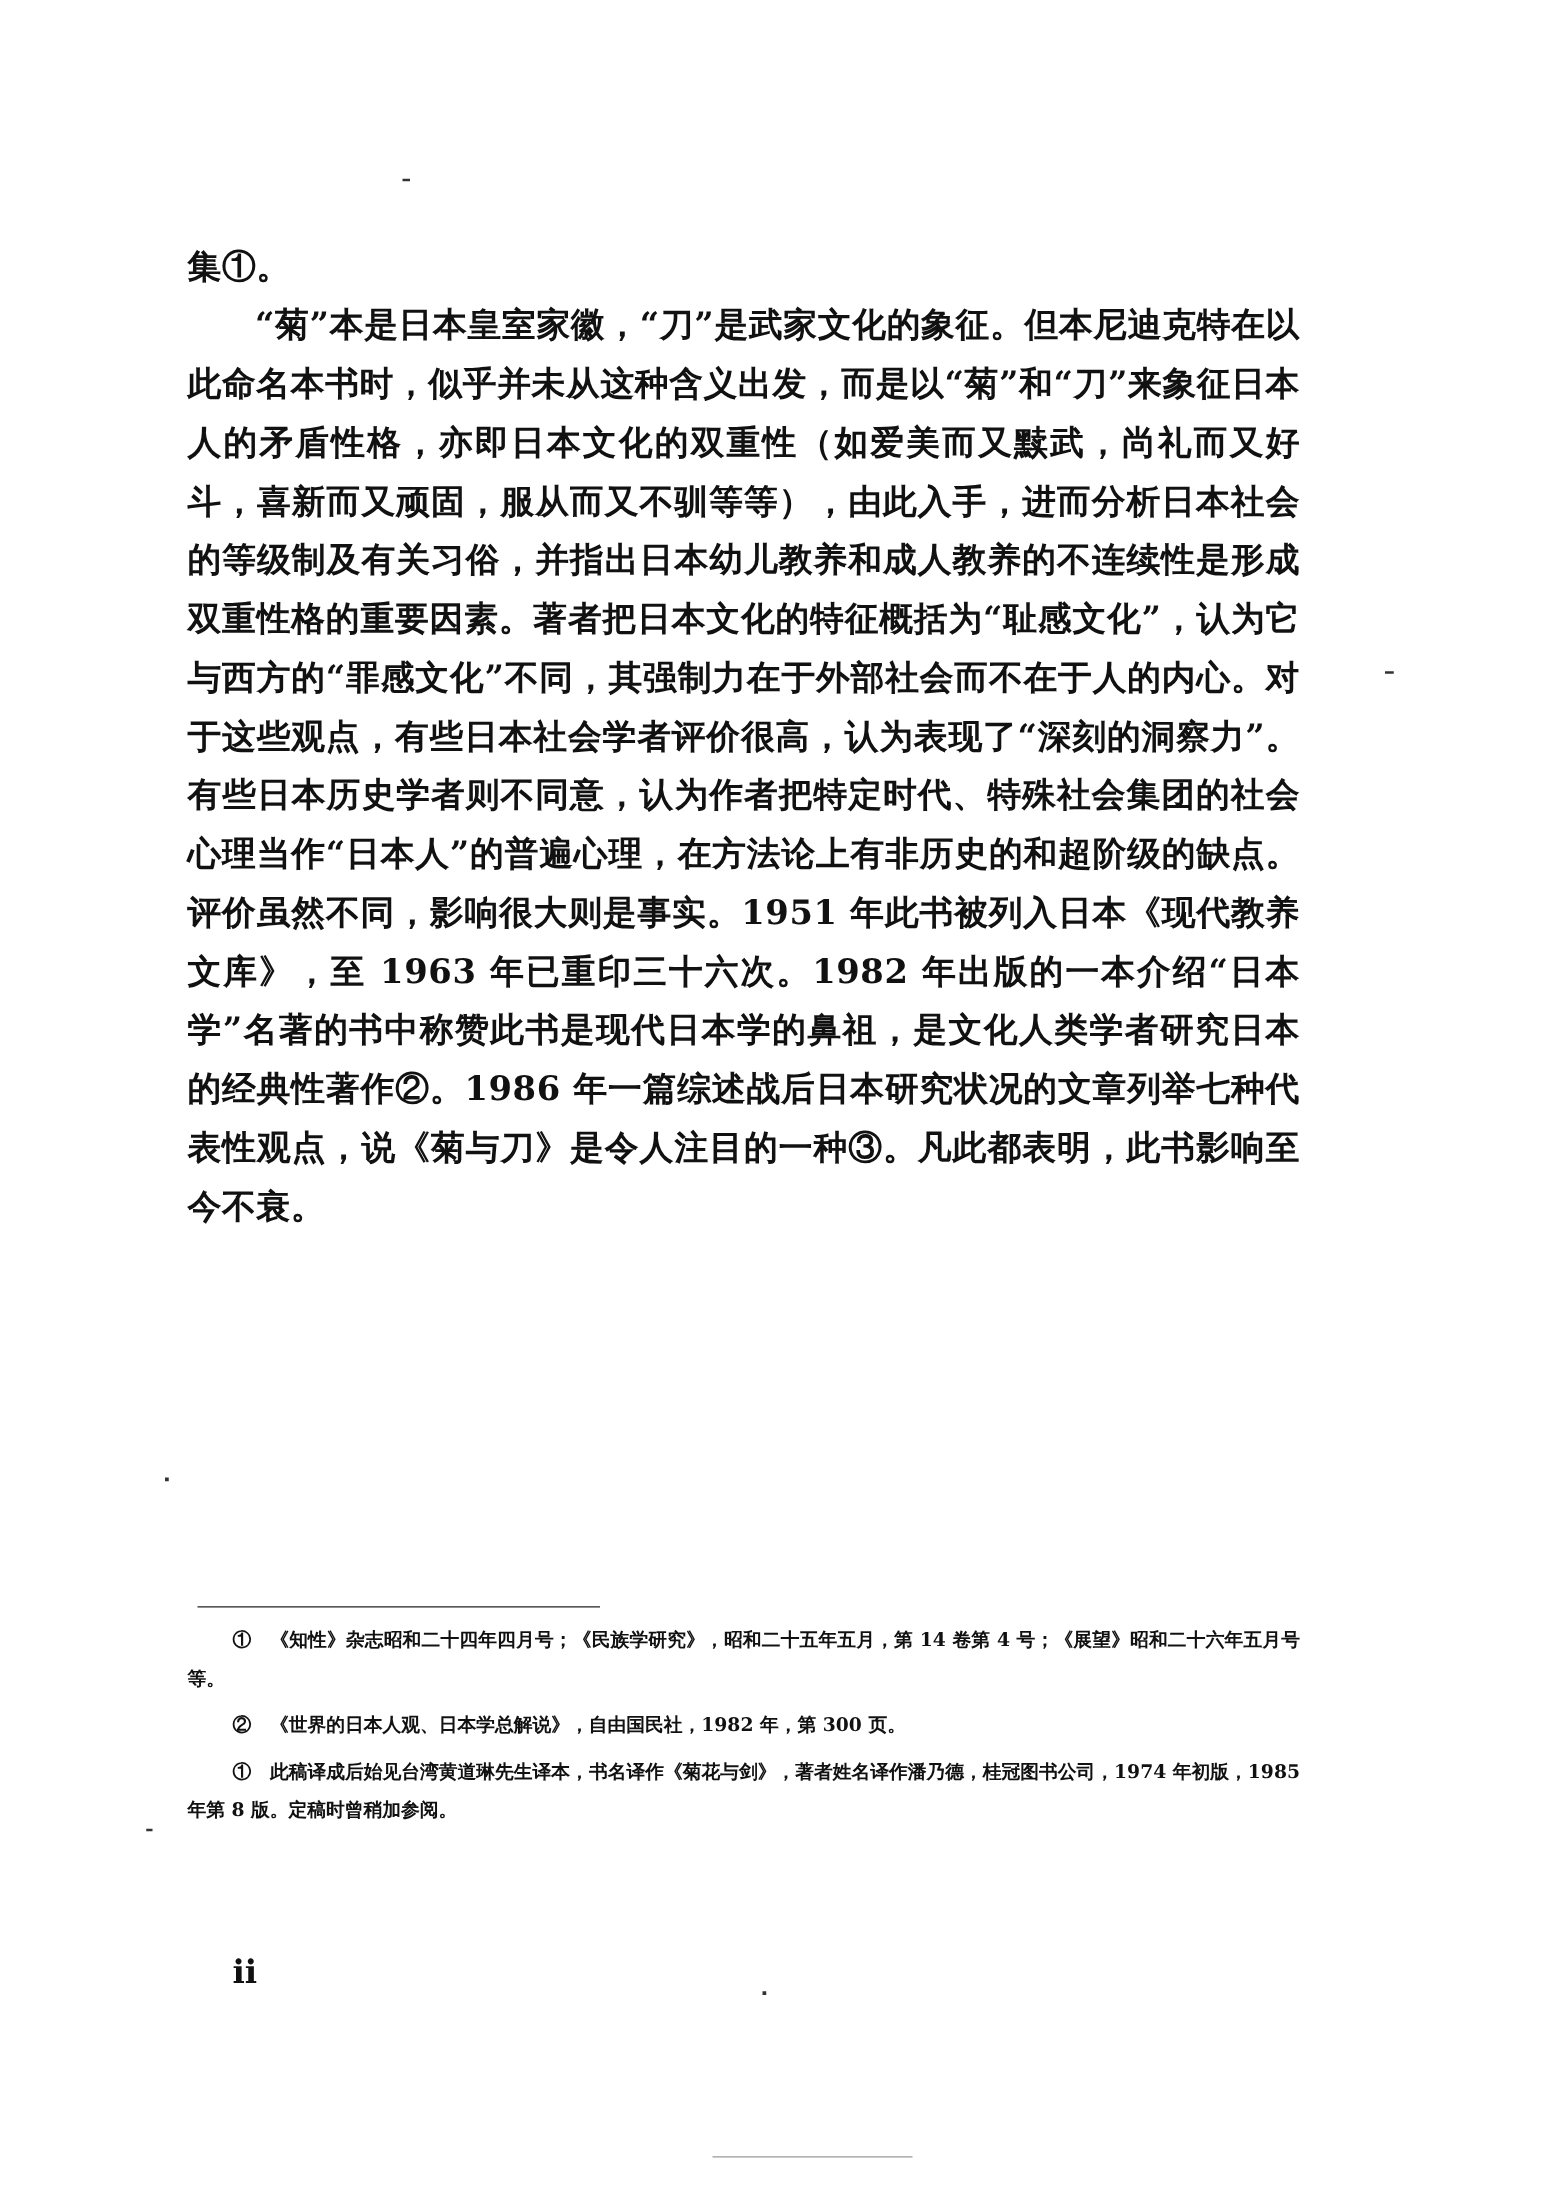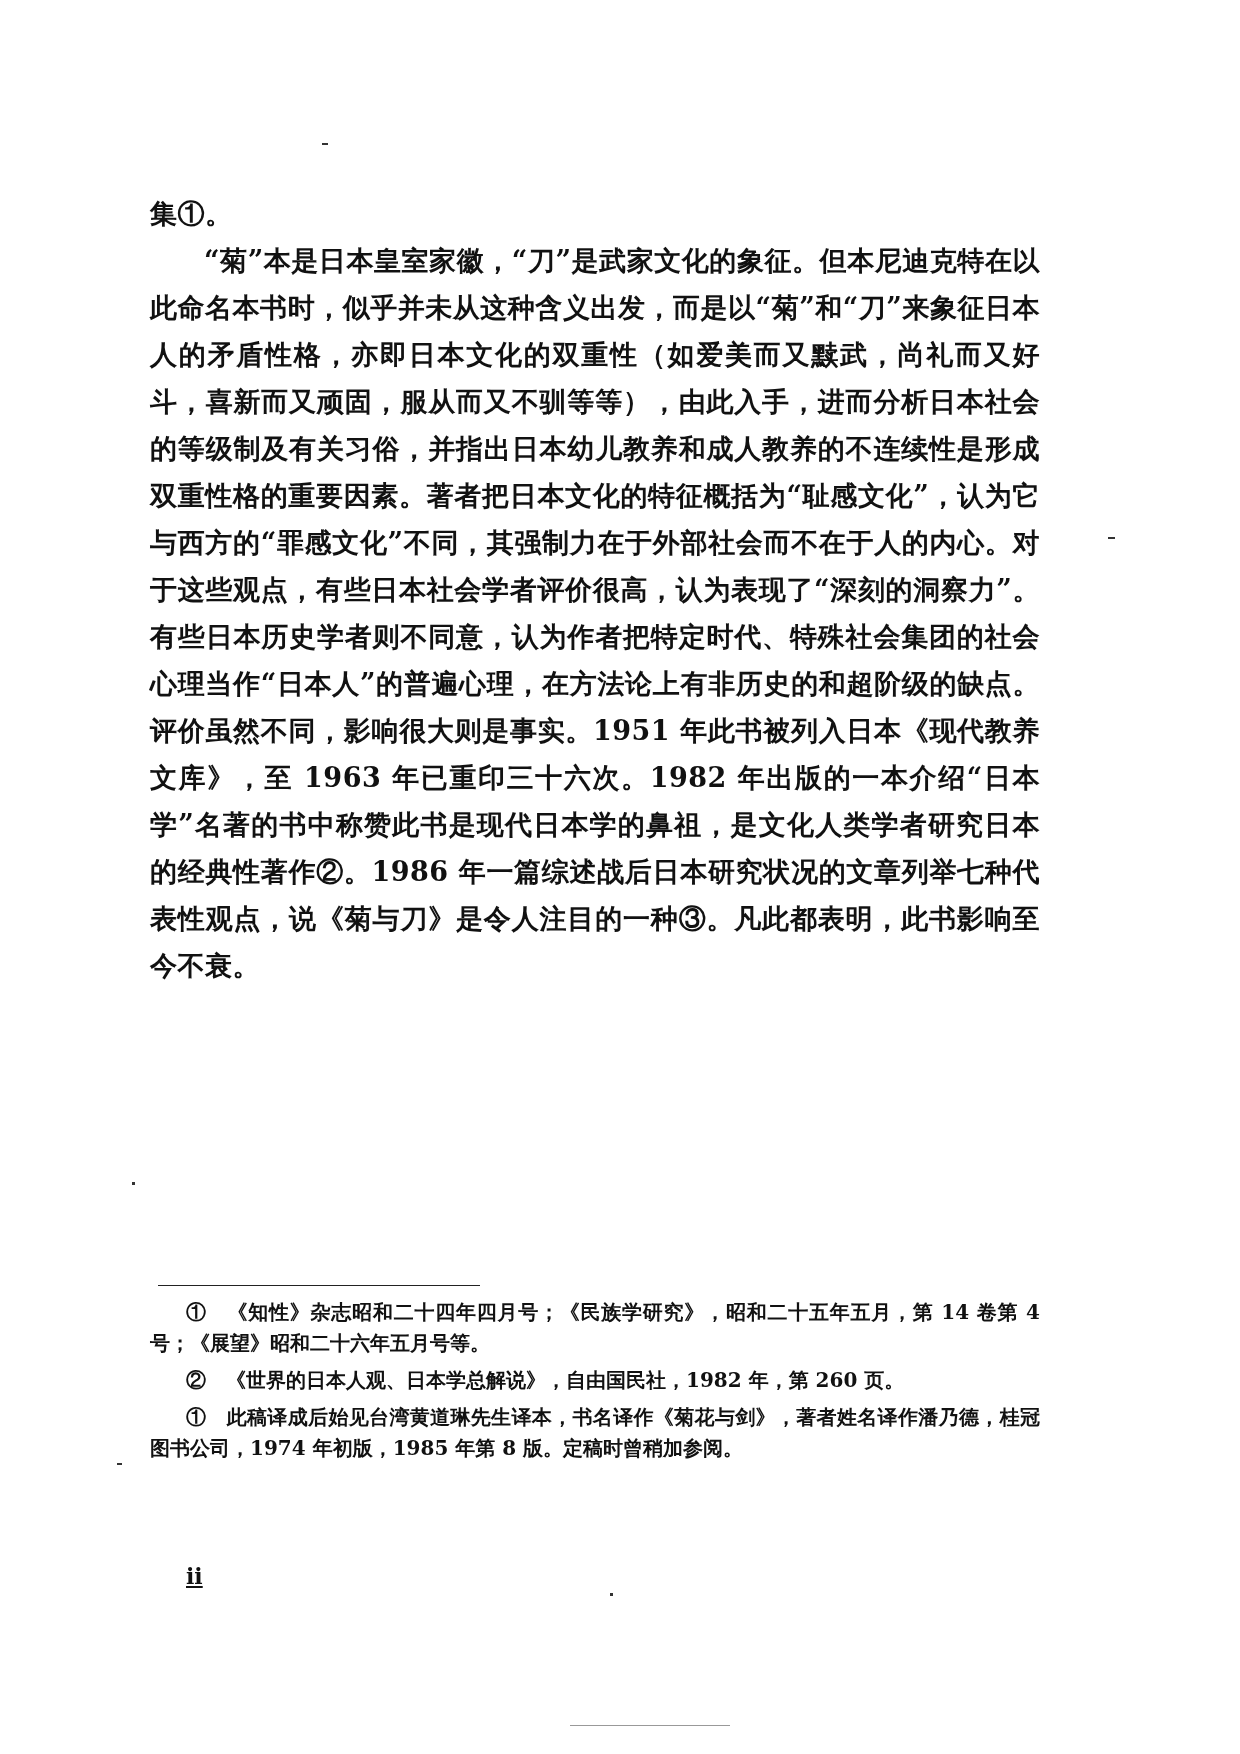--- a/index.html
+++ b/index.html
@@ -11,40 +11,40 @@
     .body-text {
       position: absolute; left: 150px; top: 190px; width: 890px;
       font-size: 27px; line-height: 47px; letter-spacing: 0.5px;
       text-align: justify; font-weight: 600;
     }
     .body-text p { margin: 0; }
     .body-text p.indent { text-indent: 54px; }
     .rule { position: absolute; left: 158px; top: 1285px; width: 322px; height: 0; border-top: 1.5px solid #222; }
     .footnotes {
       position: absolute; left: 150px; top: 1297px; width: 890px;
-      font-size: 20px; line-height: 31px; font-weight: 700; text-align: justify;
+      font-size: 15px; line-height: 31px; font-weight: 700; text-align: justify;
     }
     .footnotes p { margin: 0 0 6px 0; text-indent: 36px; }
-    .folio { position: absolute; left: 186px; top: 1563px; font-size: 22px; font-weight: 700; text-decoration: underline; }
+    .folio { position: absolute; left: 186px; top: 1563px; font-size: 26px; font-weight: 700; }
     .speck { position: absolute; background: #333; }
   </style>
 </head>
 <body>
 
 <div class="page">
   <div class="body-text">
     <p>集①。</p>
     <p class="indent">“菊”本是日本皇室家徽，“刀”是武家文化的象征。但本尼迪克特在以此命名本书时，似乎并未从这种含义出发，而是以“菊”和“刀”来象征日本人的矛盾性格，亦即日本文化的双重性（如爱美而又黩武，尚礼而又好斗，喜新而又顽固，服从而又不驯等等），由此入手，进而分析日本社会的等级制及有关习俗，并指出日本幼儿教养和成人教养的不连续性是形成双重性格的重要因素。著者把日本文化的特征概括为“耻感文化”，认为它与西方的“罪感文化”不同，其强制力在于外部社会而不在于人的内心。对于这些观点，有些日本社会学者评价很高，认为表现了“深刻的洞察力”。有些日本历史学者则不同意，认为作者把特定时代、特殊社会集团的社会心理当作“日本人”的普遍心理，在方法论上有非历史的和超阶级的缺点。评价虽然不同，影响很大则是事实。1951 年此书被列入日本《现代教养文库》，至 1963 年已重印三十六次。1982 年出版的一本介绍“日本学”名著的书中称赞此书是现代日本学的鼻祖，是文化人类学者研究日本的经典性著作②。1986 年一篇综述战后日本研究状况的文章列举七种代表性观点，说《菊与刀》是令人注目的一种③。凡此都表明，此书影响至今不衰。</p>
   </div>
 
   <div class="rule"></div>
 
   <div class="footnotes">
     <p>①　《知性》杂志昭和二十四年四月号；《民族学研究》，昭和二十五年五月，第 14 卷第 4 号；《展望》昭和二十六年五月号等。</p>
-    <p>②　《世界的日本人观、日本学总解说》，自由国民社，1982 年，第 260 页。</p>
+    <p>②　《世界的日本人观、日本学总解说》，自由国民社，1982 年，第 300 页。</p>
     <p>①　此稿译成后始见台湾黄道琳先生译本，书名译作《菊花与剑》，著者姓名译作潘乃德，桂冠图书公司，1974 年初版，1985 年第 8 版。定稿时曾稍加参阅。</p>
   </div>
 
   <div class="folio">ii</div>
 
   <div class="speck" style="left:322px;top:143px;width:6px;height:2px;"></div>
   <div class="speck" style="left:1108px;top:537px;width:7px;height:2px;"></div>
   <div class="speck" style="left:132px;top:1182px;width:3px;height:3px;"></div>
   <div class="speck" style="left:117px;top:1463px;width:5px;height:2px;"></div>
   <div class="speck" style="left:610px;top:1593px;width:3px;height:3px;"></div>

